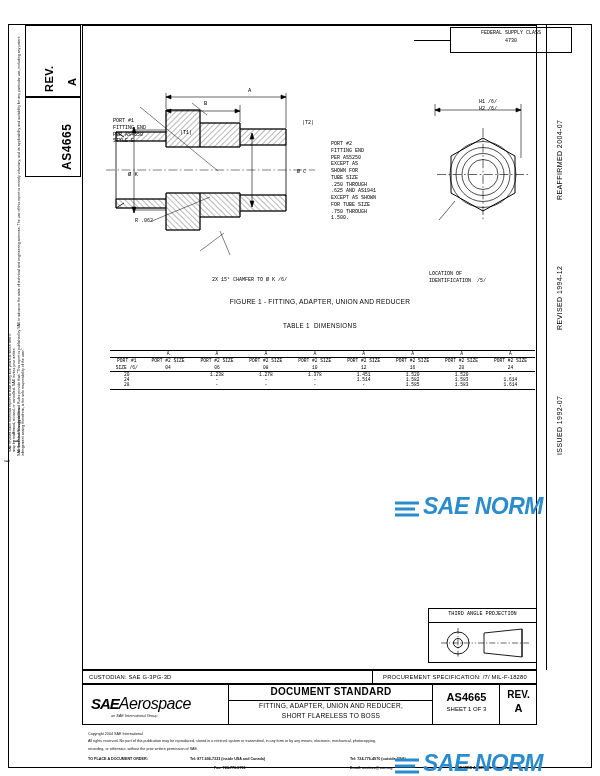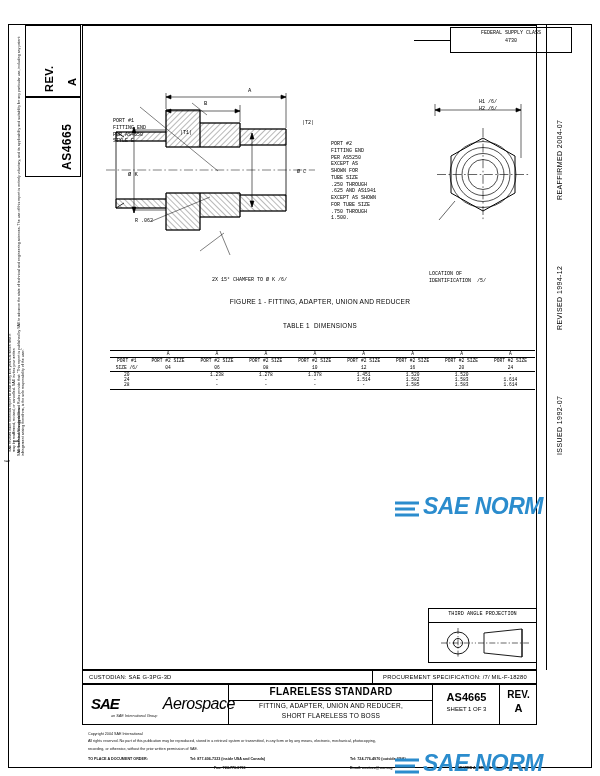--- a/index.html
+++ b/index.html
@@ -322,27 +322,27 @@
       <div id="tb-cust">
         <div class="t" style="left:6px;top:3px;font-size:5.8px;letter-spacing:0.2px;">CUSTODIAN: SAE G-3PG-3D</div>
       </div>
       <div id="tb-proc">
         <div class="t ctr" style="left:0;top:3px;width:164px;font-size:5.8px;letter-spacing:0.2px;">PROCUREMENT SPECIFICATION: /7/ MIL-F-18280</div>
       </div>
     </div>
 
     <div id="tb-logo">
       <div style="position:absolute;left:8px;top:10px;width:132px;">
-        <span class="b" style="font-size:15px;font-style:italic;letter-spacing:-1px;">SAE</span><span style="font-size:16px;font-style:italic;font-weight:400;letter-spacing:-0.5px;margin-left:44px;">Aerospace</span>
+        <span class="b" style="font-size:15px;font-style:italic;letter-spacing:-1px;">SAE</span><span style="font-size:16px;font-style:italic;font-weight:400;letter-spacing:-0.5px;">Aerospace</span>
       </div>
       <div class="t" style="left:28px;top:29px;font-size:3.8px;font-style:italic;color:#222;">an SAE International Group</div>
     </div>
 
     <div id="tb-title">
-      <div class="t ctr b" style="left:0;top:2px;width:204px;font-size:10px;letter-spacing:0.3px;">FLARELESS STANDARD</div>
+      <div class="t ctr b" style="left:0;top:2px;width:204px;font-size:10px;letter-spacing:0.3px;">DOCUMENT STANDARD</div>
       <div class="ln hl" style="left:0;top:15px;width:204px;"></div>
       <div class="t ctr" style="left:0;top:18px;width:204px;font-size:6.6px;letter-spacing:0.2px;">FITTING, ADAPTER, UNION AND REDUCER,</div>
       <div class="t ctr" style="left:0;top:28px;width:204px;font-size:6.6px;letter-spacing:0.2px;">SHORT FLARELESS TO BOSS</div>
     </div>
 
     <div id="tb-num">
       <div class="t ctr b" style="left:0;top:7px;width:67px;font-size:11px;">AS4665</div>
       <div class="t ctr" style="left:0;top:21px;width:67px;font-size:6px;">SHEET 1 OF 3</div>
     </div>
 

